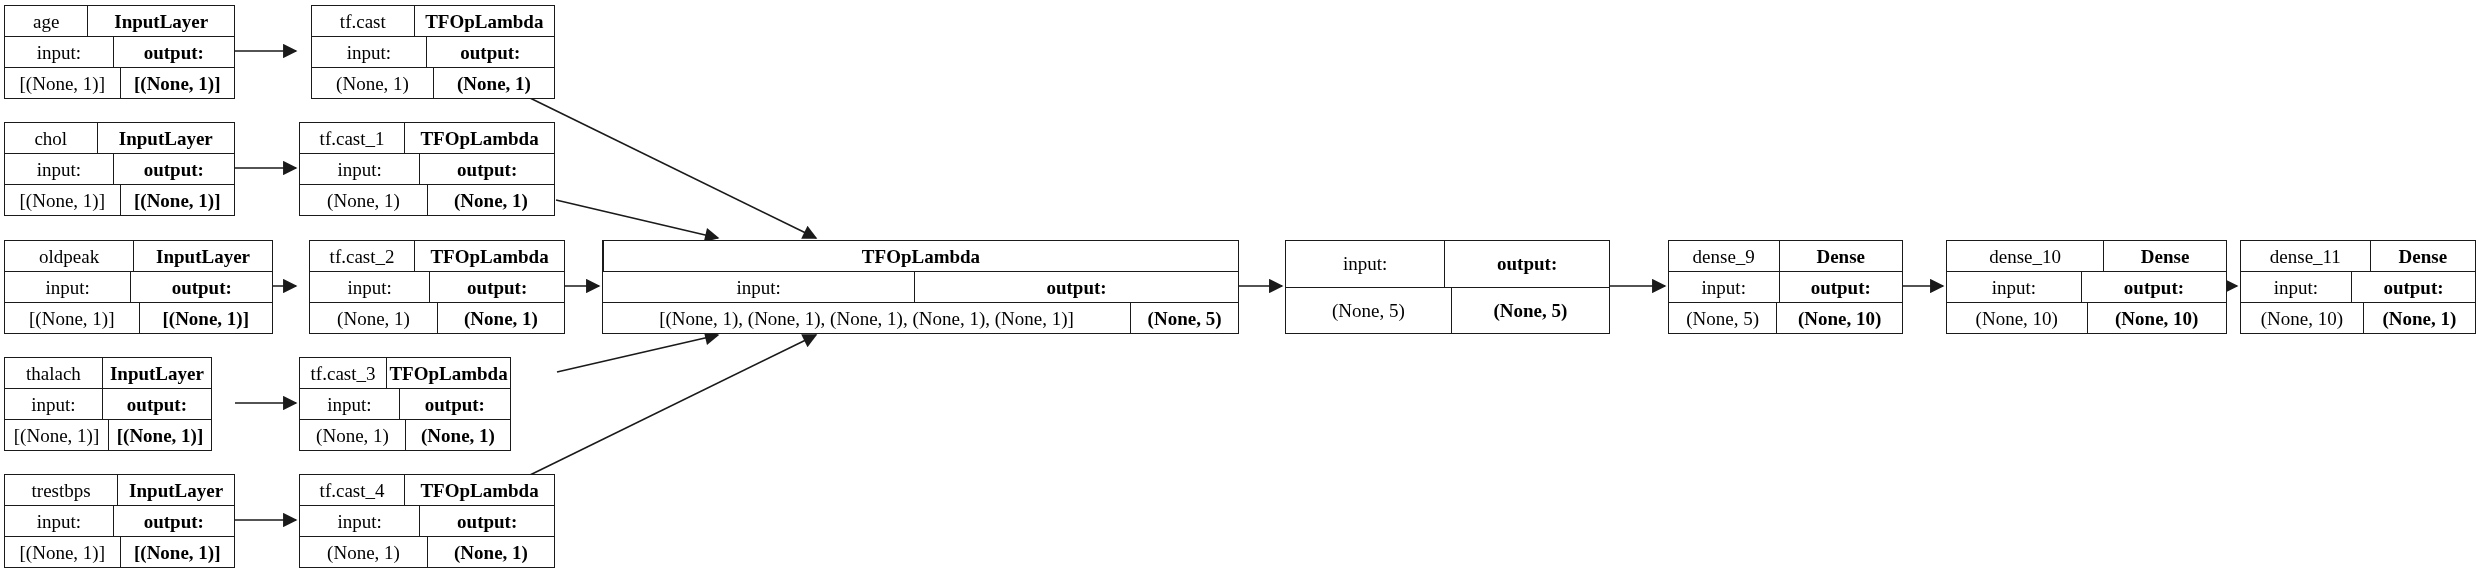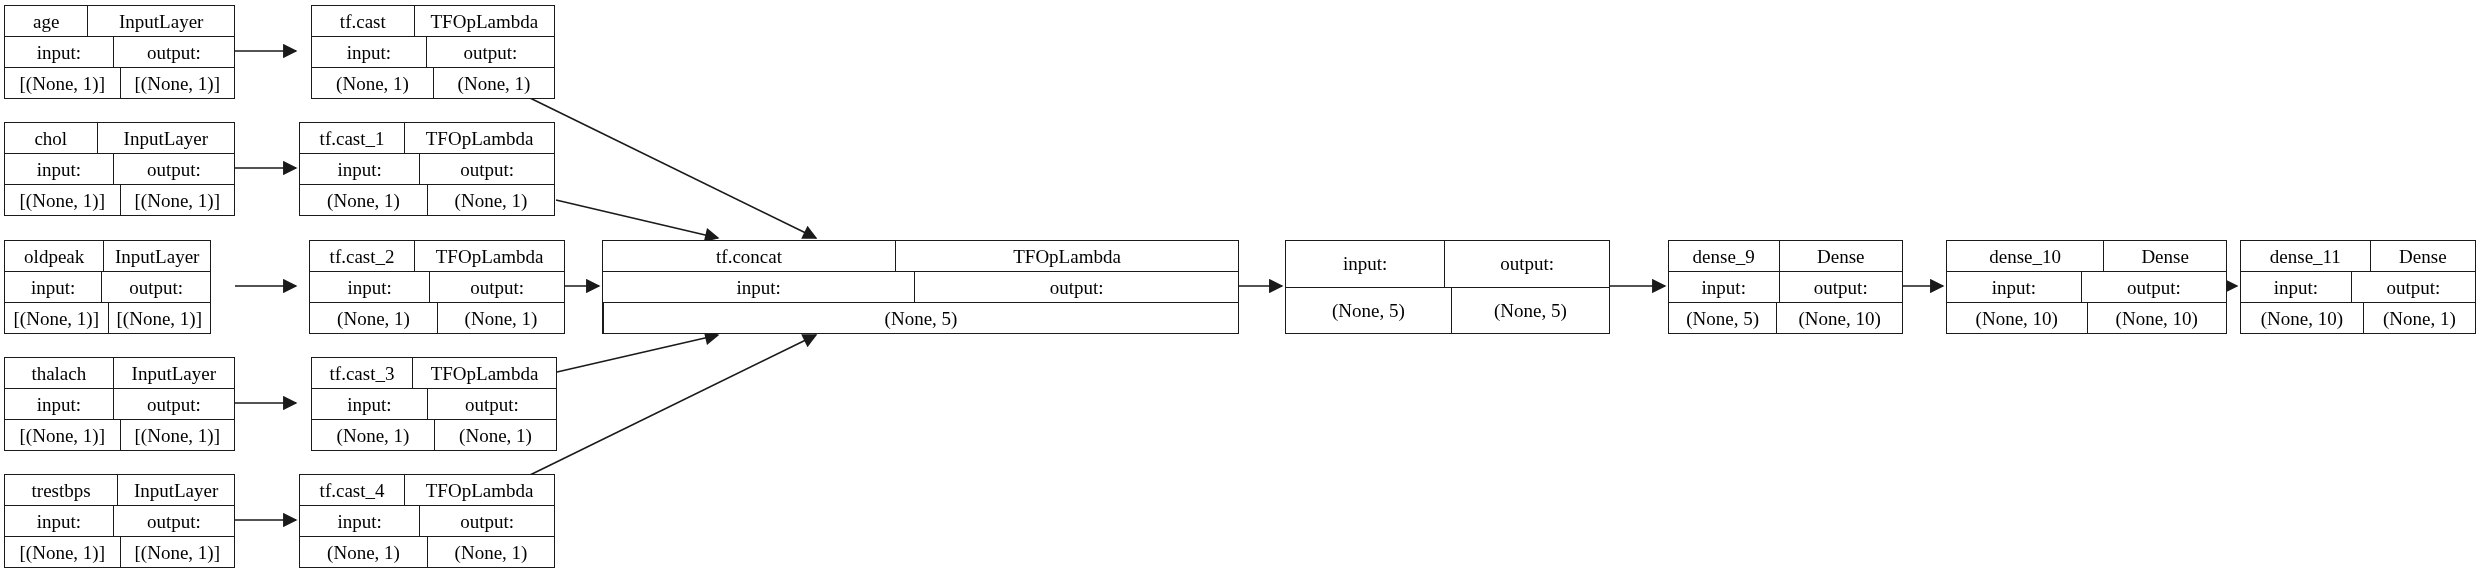--- a/index.html
+++ b/index.html
@@ -47,21 +47,21 @@
     display: flex;
     align-items: center;
     justify-content: center;
     font-size: 19px;
     line-height: 1;
     white-space: nowrap;
     overflow: hidden;
     padding: 0 2px;
   }
   .nc1 { width: 45%; }
-  .nc2 { flex: 1; border-left: 1.3px solid #1a1a1a; }
+  .nc2 { flex: 1; border-left: 1.3px solid #1a1a1a; font-weight: bold; }
   .nrow.r1 .nc1 { width: var(--s1, 45%); }
   .nrow.r2 .nc1 { width: var(--s2, 47%); }
   .nrow.r3 .nc1 { width: var(--s3, 50%); }
 </style>
 </head>
 <body>
 
 <div id="canvas">
 
   <svg id="edges" viewBox="0 0 2479 573" xmlns="http://www.w3.org/2000/svg">
@@ -141,21 +141,21 @@
     <div class="nrow r2">
       <div class="ncell nc1">input:</div>
       <div class="ncell nc2">output:</div>
     </div>
     <div class="nrow r3">
       <div class="ncell nc1">(None, 1)</div>
       <div class="ncell nc2">(None, 1)</div>
     </div>
   </div>
 
-  <div class="node" style="left:4px;top:240px;width:207px;--s1:48%;--s2:47%;--s3:50%">
+  <div class="node" style="left:4px;top:240px;width:269px;--s1:48%;--s2:47%;--s3:50%">
     <div class="nrow r1">
       <div class="ncell nc1">oldpeak</div>
       <div class="ncell nc2">InputLayer</div>
     </div>
     <div class="nrow r2">
       <div class="ncell nc1">input:</div>
       <div class="ncell nc2">output:</div>
     </div>
     <div class="nrow r3">
       <div class="ncell nc1">[(None, 1)]</div>
@@ -171,36 +171,36 @@
     <div class="nrow r2">
       <div class="ncell nc1">input:</div>
       <div class="ncell nc2">output:</div>
     </div>
     <div class="nrow r3">
       <div class="ncell nc1">(None, 1)</div>
       <div class="ncell nc2">(None, 1)</div>
     </div>
   </div>
 
-  <div class="node" style="left:4px;top:357px;width:231px;--s1:47%;--s2:47%;--s3:50%">
+  <div class="node" style="left:4px;top:357px;width:208px;--s1:47%;--s2:47%;--s3:50%">
     <div class="nrow r1">
       <div class="ncell nc1">thalach</div>
       <div class="ncell nc2">InputLayer</div>
     </div>
     <div class="nrow r2">
       <div class="ncell nc1">input:</div>
       <div class="ncell nc2">output:</div>
     </div>
     <div class="nrow r3">
       <div class="ncell nc1">[(None, 1)]</div>
       <div class="ncell nc2">[(None, 1)]</div>
     </div>
   </div>
 
-  <div class="node" style="left:311px;top:357px;width:246px;--s1:41%;--s2:47%;--s3:50%">
+  <div class="node" style="left:299px;top:357px;width:212px;--s1:41%;--s2:47%;--s3:50%">
     <div class="nrow r1">
       <div class="ncell nc1">tf.cast_3</div>
       <div class="ncell nc2">TFOpLambda</div>
     </div>
     <div class="nrow r2">
       <div class="ncell nc1">input:</div>
       <div class="ncell nc2">output:</div>
     </div>
     <div class="nrow r3">
       <div class="ncell nc1">(None, 1)</div>
@@ -233,28 +233,28 @@
       <div class="ncell nc2">output:</div>
     </div>
     <div class="nrow r3">
       <div class="ncell nc1">(None, 1)</div>
       <div class="ncell nc2">(None, 1)</div>
     </div>
   </div>
 
   <div class="node" style="left:602px;top:240px;width:637px;--s1:46%;--s2:49%;--s3:83%">
     <div class="nrow r1">
-      <div class="ncell nc1">tf.concat</div>
-      <div class="ncell nc2">TFOpLambda</div>
-    </div>
-    <div class="nrow r2">
-      <div class="ncell nc1">input:</div>
-      <div class="ncell nc2">output:</div>
-    </div>
-    <div class="nrow r3">
+      <div class="ncell nc2">TFOpLambda</div>
+    </div>
+    <div class="nrow r2">
+      <div class="ncell nc1">input:</div>
+      <div class="ncell nc2">output:</div>
+    </div>
+    <div class="nrow r3">
+      <div class="ncell nc1">[(None, 1), (None, 1), (None, 1), (None, 1), (None, 1)]</div>
       <div class="ncell nc2">(None, 5)</div>
     </div>
   </div>
 
   <div class="node" style="left:1285px;top:240px;width:325px;--s1:54%;--s2:49%;--s3:51%">
     <div class="nrow r2">
       <div class="ncell nc1">input:</div>
       <div class="ncell nc2">output:</div>
     </div>
     <div class="nrow r3">

